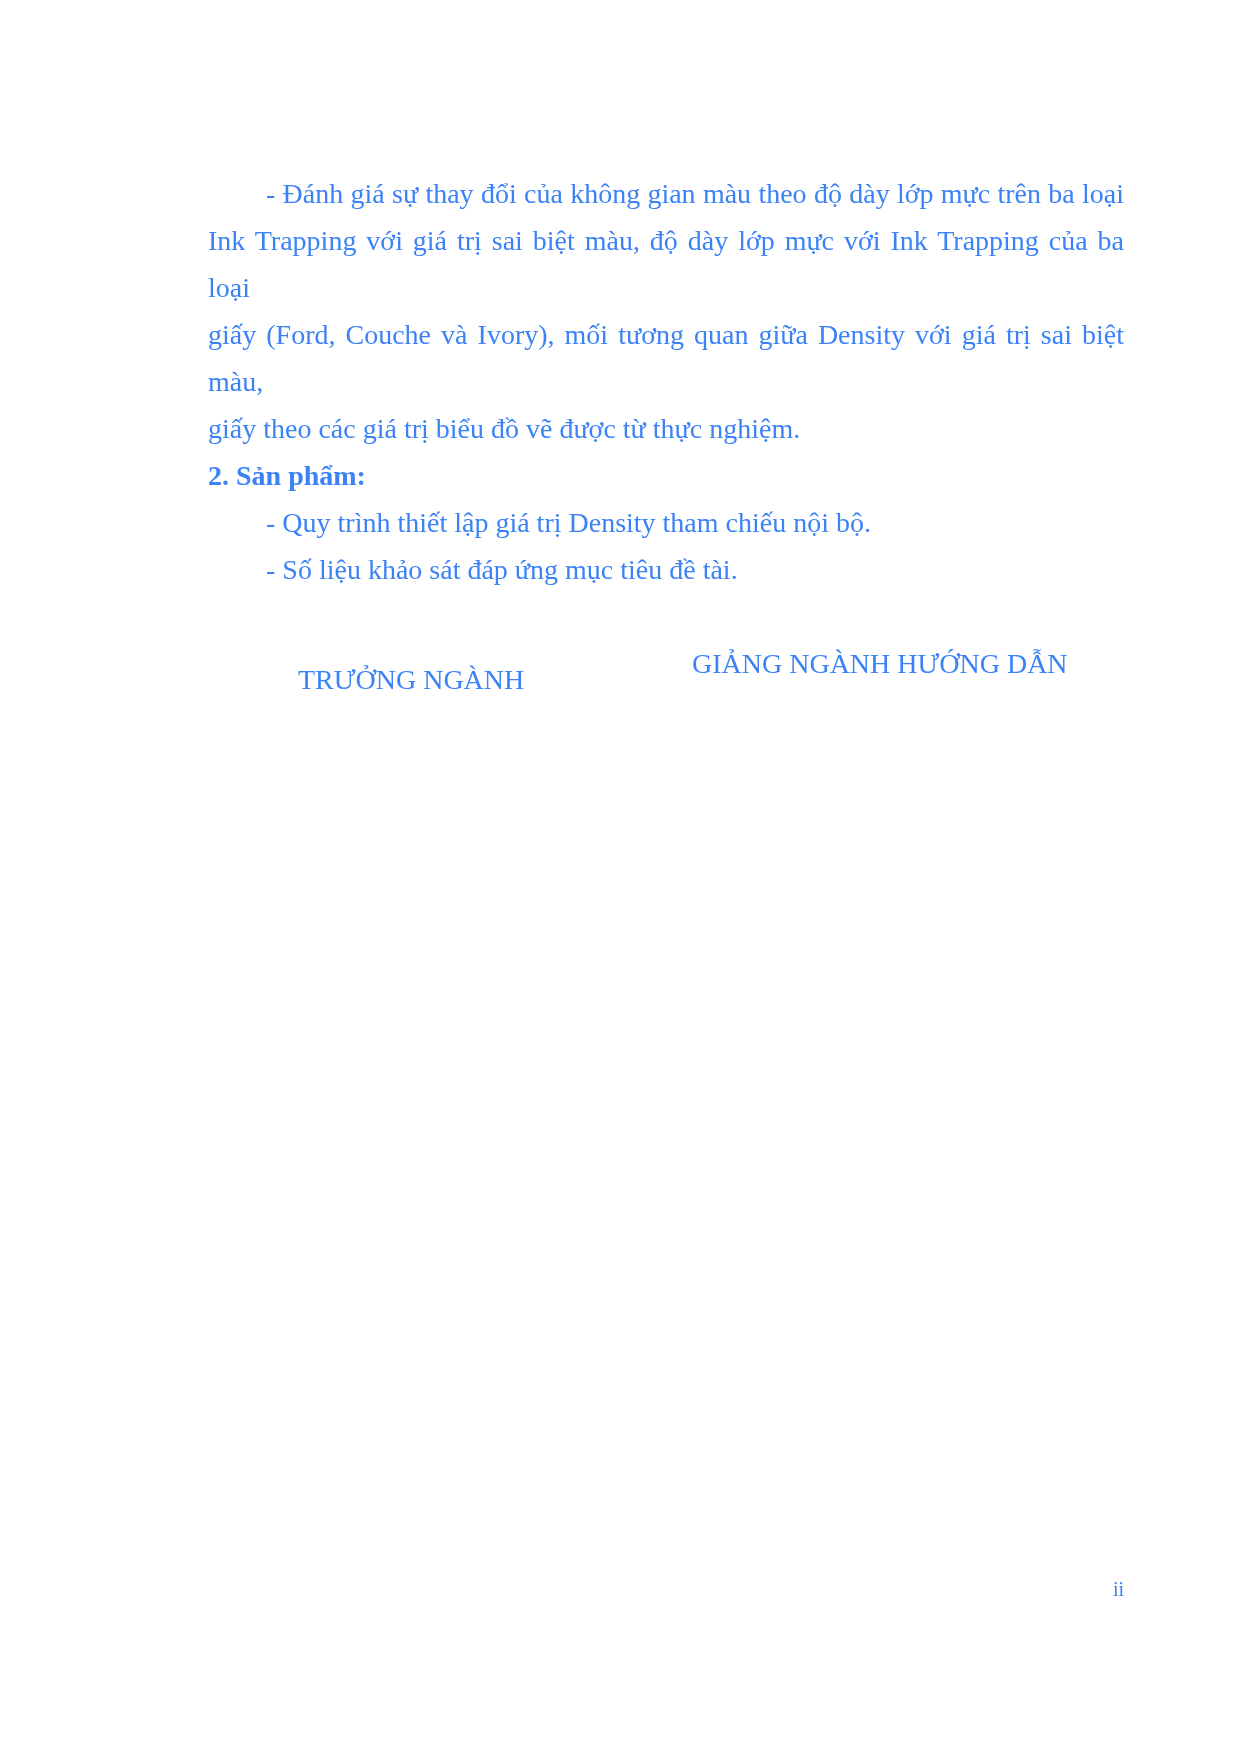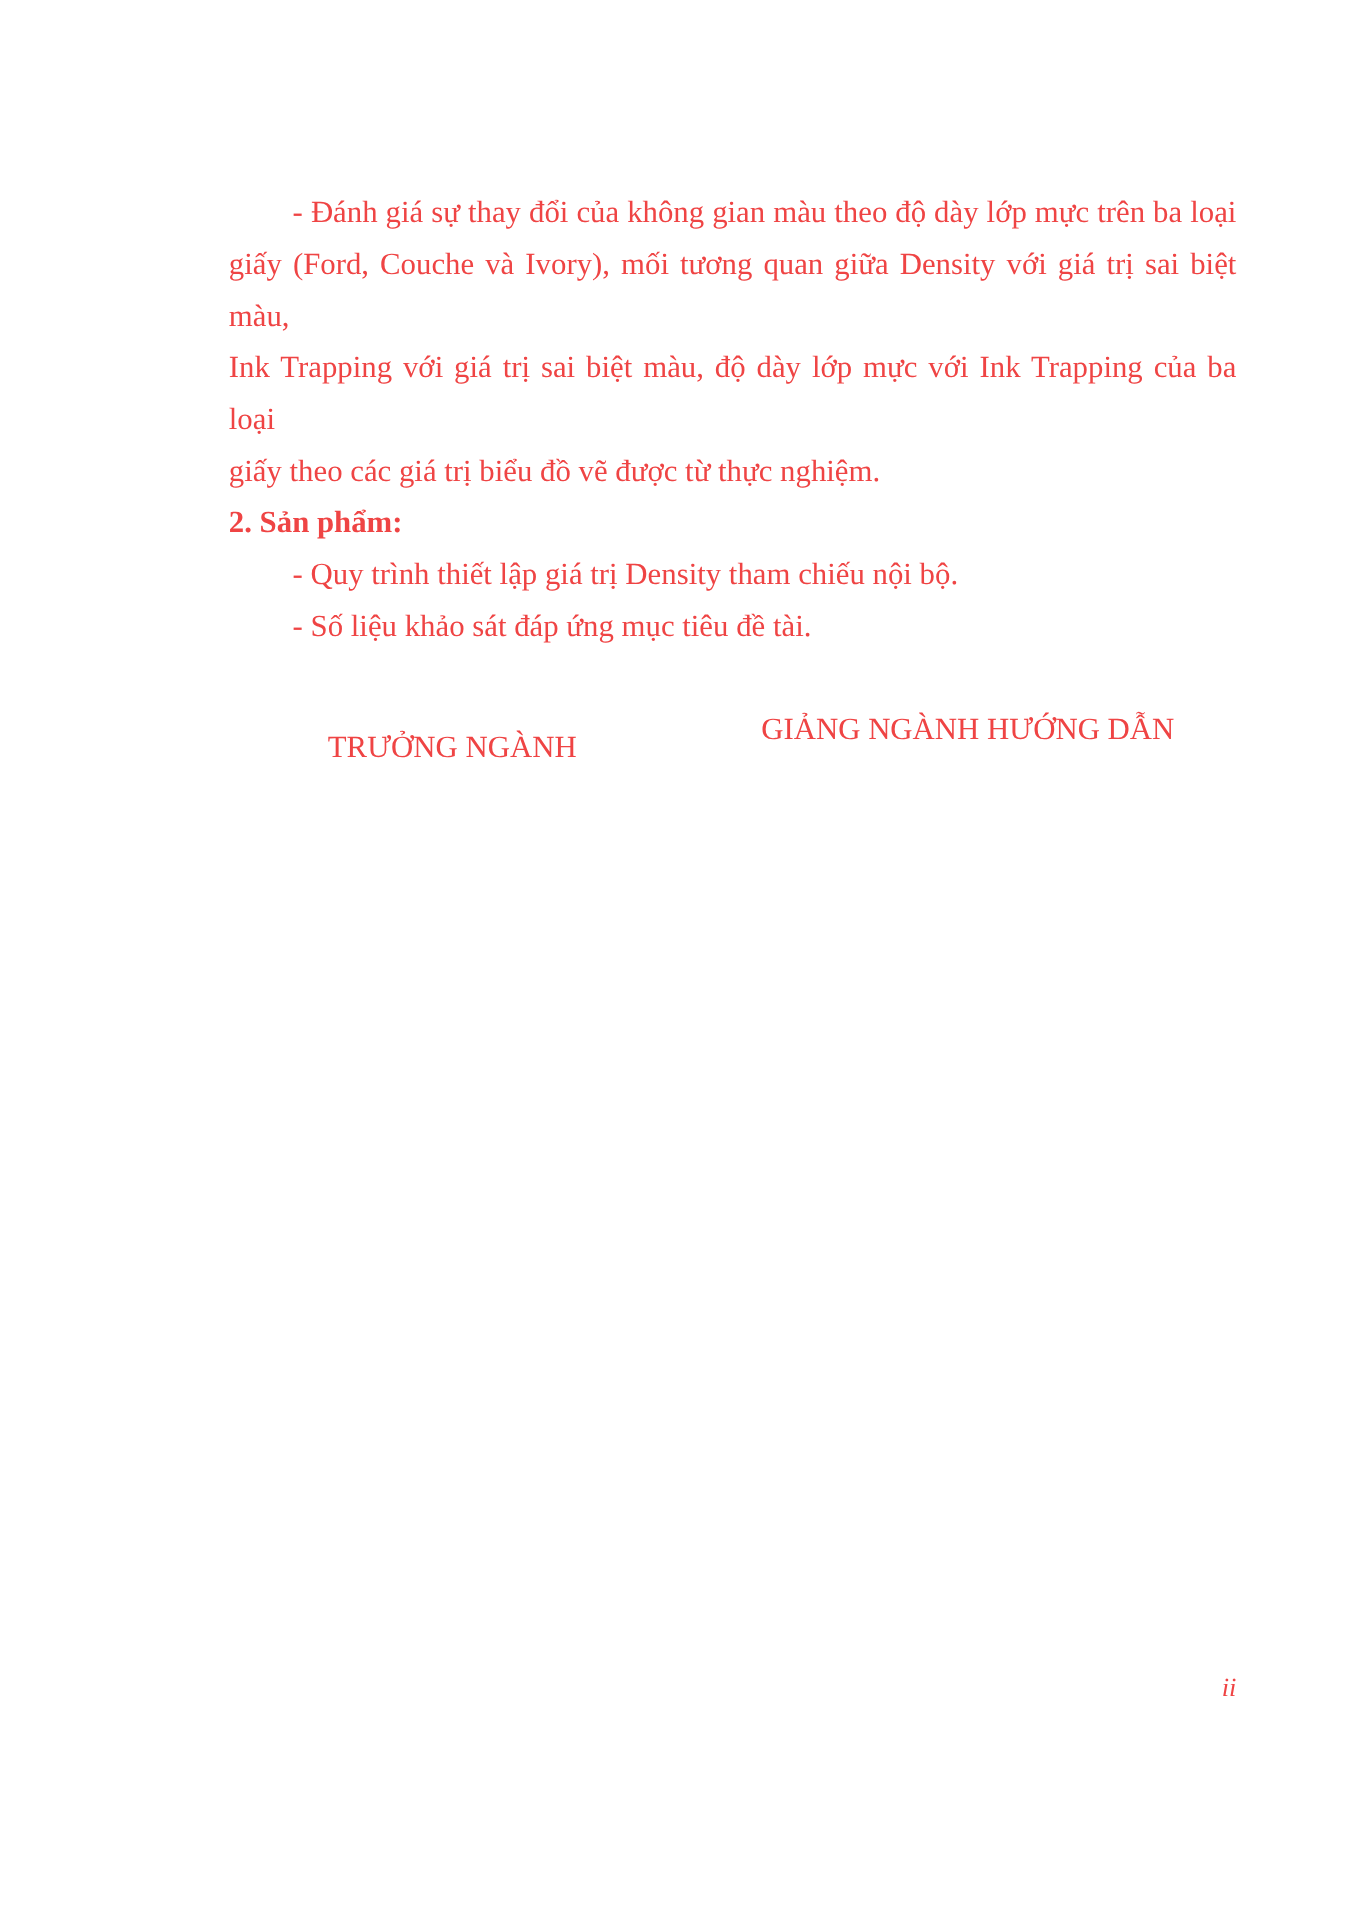--- a/index.html
+++ b/index.html
@@ -5,21 +5,21 @@
   html, body {
     margin: 0;
     padding: 0;
     background: #ffffff;
   }
   .page {
     position: relative;
     width: 1240px;
     height: 1754px;
     background: #ffffff;
-    color: #ef4444;
+    color: #3b82f6;
     font-family: "Liberation Serif", "DejaVu Serif", serif;
     overflow: hidden;
     border-radius: 25px;
   }
   .content {
     position: absolute;
     left: 208px;
     top: 170px;
     width: 916px;
     font-size: 28px;
@@ -58,37 +58,36 @@
   }
   .sig-right {
     position: absolute;
     left: 484px;
     top: 0;
     white-space: nowrap;
   }
   .page-number {
     position: absolute;
     left: 208px;
-    top: 1512px;
+    top: 1566px;
     width: 916px;
-    font-size: 24px;
+    font-size: 20px;
     line-height: 47px;
     text-align: right;
-    font-style: italic;
   }
 </style>
 </head>
 <body>
 
 <div class="page">
   <div class="content">
 
     <div class="line indent">- Đánh giá sự thay đổi của không gian màu theo độ dày lớp mực trên ba loại</div>
+    <div class="line">Ink Trapping với giá trị sai biệt màu, độ dày lớp mực với Ink Trapping của ba loại</div>
     <div class="line">giấy (Ford, Couche và Ivory), mối tương quan giữa Density với giá trị sai biệt màu,</div>
-    <div class="line">Ink Trapping với giá trị sai biệt màu, độ dày lớp mực với Ink Trapping của ba loại</div>
     <div class="line plain">giấy theo các giá trị biểu đồ vẽ được từ thực nghiệm.</div>
 
     <div class="line plain heading">2. Sản phẩm:</div>
 
     <div class="line plain indent">- Quy trình thiết lập giá trị Density tham chiếu nội bộ.</div>
     <div class="line plain indent">- Số liệu khảo sát đáp ứng mục tiêu đề tài.</div>
 
     <div class="spacer"></div>
 
     <div class="sig-row">

